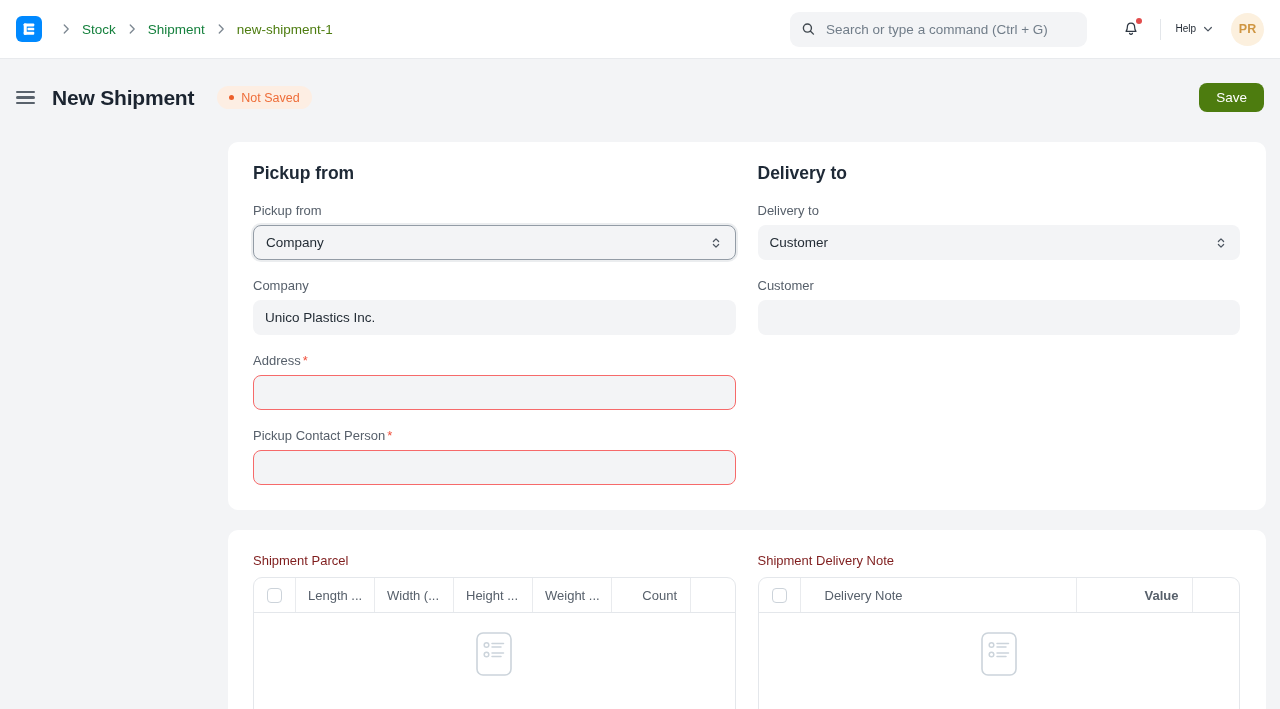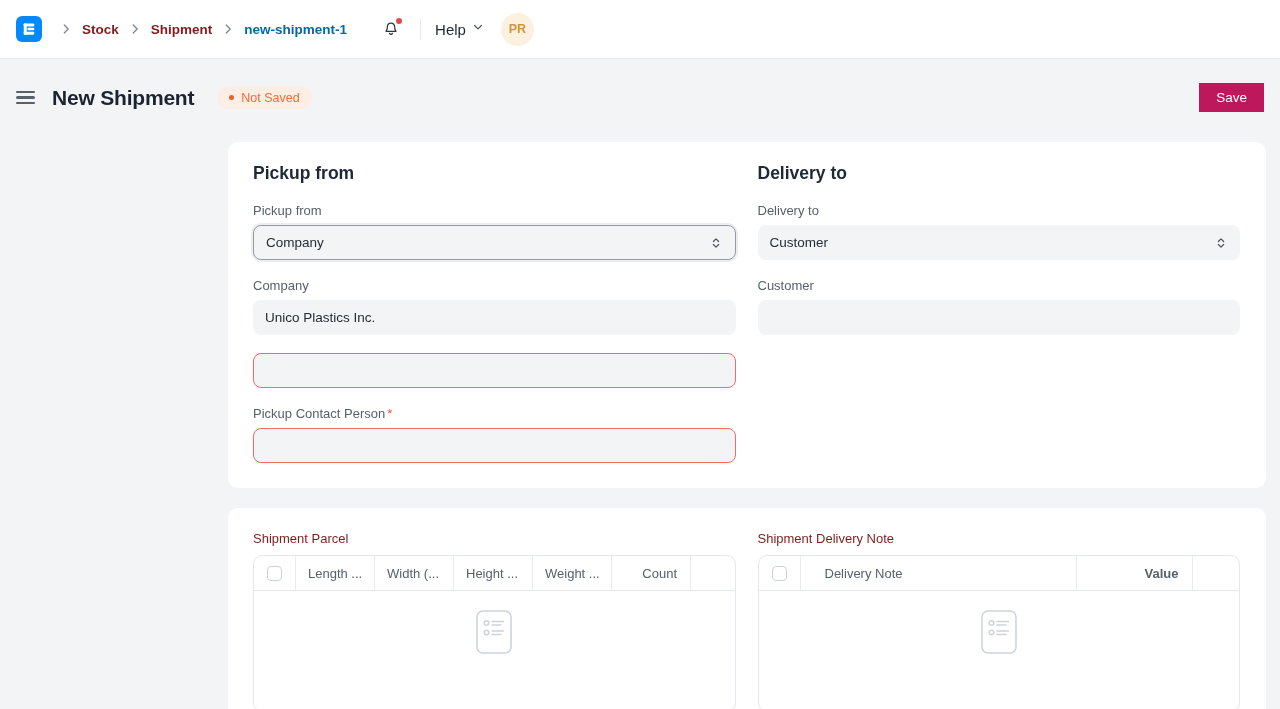--- a/index.html
+++ b/index.html
@@ -15,57 +15,57 @@
   .navbar {
     height: 59px; background: #ffffff; border-bottom: 1px solid #e8eaed;
     display: flex; align-items: center; padding: 0 16px;
   }
   .brand-logo {
     width: 26px; height: 26px; border-radius: 6px; background: #0089ff;
     display: flex; align-items: center; justify-content: center; flex: none; cursor: pointer;
   }
   .breadcrumb { display: flex; align-items: center; margin-left: 8px; font-size: 13.5px; }
   .crumb-sep { display: flex; margin: 0 9px; }
-  .crumb { color: #7f1d1d; font-weight: 700; text-decoration: none; cursor: pointer; }
-  .crumb.muted { color: #0369a1; font-weight: 700; cursor: default; }
+  .crumb { color: #15803d; font-weight: 400; text-decoration: none; cursor: pointer; }
+  .crumb.muted { color: #4d7c0f; font-weight: 400; cursor: default; }
 
   .searchbar {
     margin-left: auto; width: 297px; height: 35px; background: #f3f4f6;
     border-radius: 9px; display: flex; align-items: center; padding: 0 11px; gap: 8px;
   }
   .searchbar input {
     border: none; background: transparent; outline: none; width: 100%;
     font-size: 13.5px; color: #3c454e; font-family: inherit;
   }
   .searchbar input::placeholder { color: #717d89; }
 
   .bell-btn { margin-left: 34px; position: relative; width: 22px; height: 22px; cursor: pointer; flex: none; }
   .bell-dot { position: absolute; top: 0; right: 1px; width: 6px; height: 6px; border-radius: 50%; background: #e24c4c; }
   .nav-divider { width: 1px; height: 21px; background: #e3e6ea; margin: 0 14px 0 17px; }
-  .help { display: flex; align-items: flex-start; gap: 6px; font-size: 15px; color: #1f2731; cursor: pointer; }
+  .help { display: flex; align-items: flex-start; gap: 6px; font-size: 10px; color: #1f2731; cursor: pointer; }
   .avatar {
     width: 33px; height: 33px; border-radius: 50%; margin-left: 17px; flex: none;
     background: #fcf0de; color: #cf9642; font-size: 12.5px; font-weight: 700;
     display: flex; align-items: center; justify-content: center; cursor: pointer;
   }
 
   
   .page-head { display: flex; align-items: center; padding: 24px 16px 0 16px; height: 53px; }
   .menu-btn { width: 19px; display: flex; flex-direction: column; gap: 3.5px; cursor: pointer; padding: 2px 0; }
   .menu-btn span { height: 2.3px; border-radius: 2px; background: #59626c; }
   .page-title { margin: 0 10px 0 17px; font-size: 21px; font-weight: 700; color: #1b2430; letter-spacing: -0.2px; }
   .status-badge {
     margin-left: 13px; height: 23px; padding: 0 12px; border-radius: 12px;
     background: #fdeee3; color: #ee6d39; font-size: 12.5px; font-weight: 500;
     display: flex; align-items: center; gap: 7px;
   }
   .badge-dot { width: 5px; height: 5px; border-radius: 50%; background: #ec5f2a; }
   .save-btn {
-    margin-left: auto; height: 29px; padding: 0 17px; border: none; border-radius: 0;
-    background: #be185d; color: #ffffff; font-size: 13.5px; font-weight: 500;
+    margin-left: auto; height: 29px; padding: 0 17px; border: none; border-radius: 8px;
+    background: #4d7c0f; color: #ffffff; font-size: 13.5px; font-weight: 500;
     font-family: inherit; cursor: pointer;
   }
 
   
   .main { margin: 30px 14px 0 228px; width: 1038px; display: flex; flex-direction: column; gap: 20px; }
   .card { background: #ffffff; border-radius: 10px; }
   .form-card { padding: 21px 26px 25px 25px; }
   .parcels-card { padding: 23px 26px 0 25px; height: 240px; }
   .two-col { display: grid; grid-template-columns: 1fr 1fr; column-gap: 22px; }
 
@@ -134,20 +134,27 @@
     </span>
     <a class="crumb">Shipment</a>
     <span class="crumb-sep">
       <svg width="14" height="14" viewBox="0 0 16 16" fill="none">
           <path d="M6 3.5 L10.5 8 L6 12.5" stroke="#7c8791" stroke-width="1.5" stroke-linecap="round" stroke-linejoin="round"></path>
         </svg>
     </span>
     <span class="crumb muted">new-shipment-1</span>
   </nav>
 
+  <div class="searchbar">
+    <svg width="16" height="16" viewBox="0 0 16 16" fill="none">
+      <circle cx="7" cy="7" r="4.4" stroke="#40484f" stroke-width="1.5"></circle>
+      <path d="M10.4 10.4 L13.6 13.6" stroke="#40484f" stroke-width="1.5" stroke-linecap="round"></path>
+    </svg>
+    <input type="text" placeholder="Search or type a command (Ctrl + G)" style="">
+  </div>
 
   <div class="bell-btn">
     <svg width="20" height="20" viewBox="0 0 24 24" fill="none">
       <path d="M18 16 H6 C7.2 14.7 7.6 13.4 7.6 11.2 C7.6 8.2 9.5 6.2 12 6.2 C14.5 6.2 16.4 8.2 16.4 11.2 C16.4 13.4 16.8 14.7 18 16 Z" stroke="#2e3742" stroke-width="1.5" stroke-linejoin="round"></path>
       <path d="M10.3 18.4 C10.7 19.1 11.3 19.5 12 19.5 C12.7 19.5 13.3 19.1 13.7 18.4" stroke="#2e3742" stroke-width="1.5" stroke-linecap="round"></path>
     </svg>
     <span class="bell-dot"></span>
   </div>
 
   <span class="nav-divider"></span>
@@ -193,20 +200,23 @@
             </svg>
           </div>
         </div>
 
         <div class="field">
           <label class="field-label">Company</label>
           <input class="control" type="text" value="Unico Plastics Inc." style="">
         </div>
 
         <div class="field">
+          <label class="field-label">
+            <span>Address</span><span class="req">*</span>
+          </label>
           <input class="control error" type="text" style="">
         </div>
 
         <div class="field">
           <label class="field-label">
             <span>Pickup Contact Person</span><span class="req">*</span>
           </label>
           <input class="control error" type="text" style="">
         </div>
       </div>

